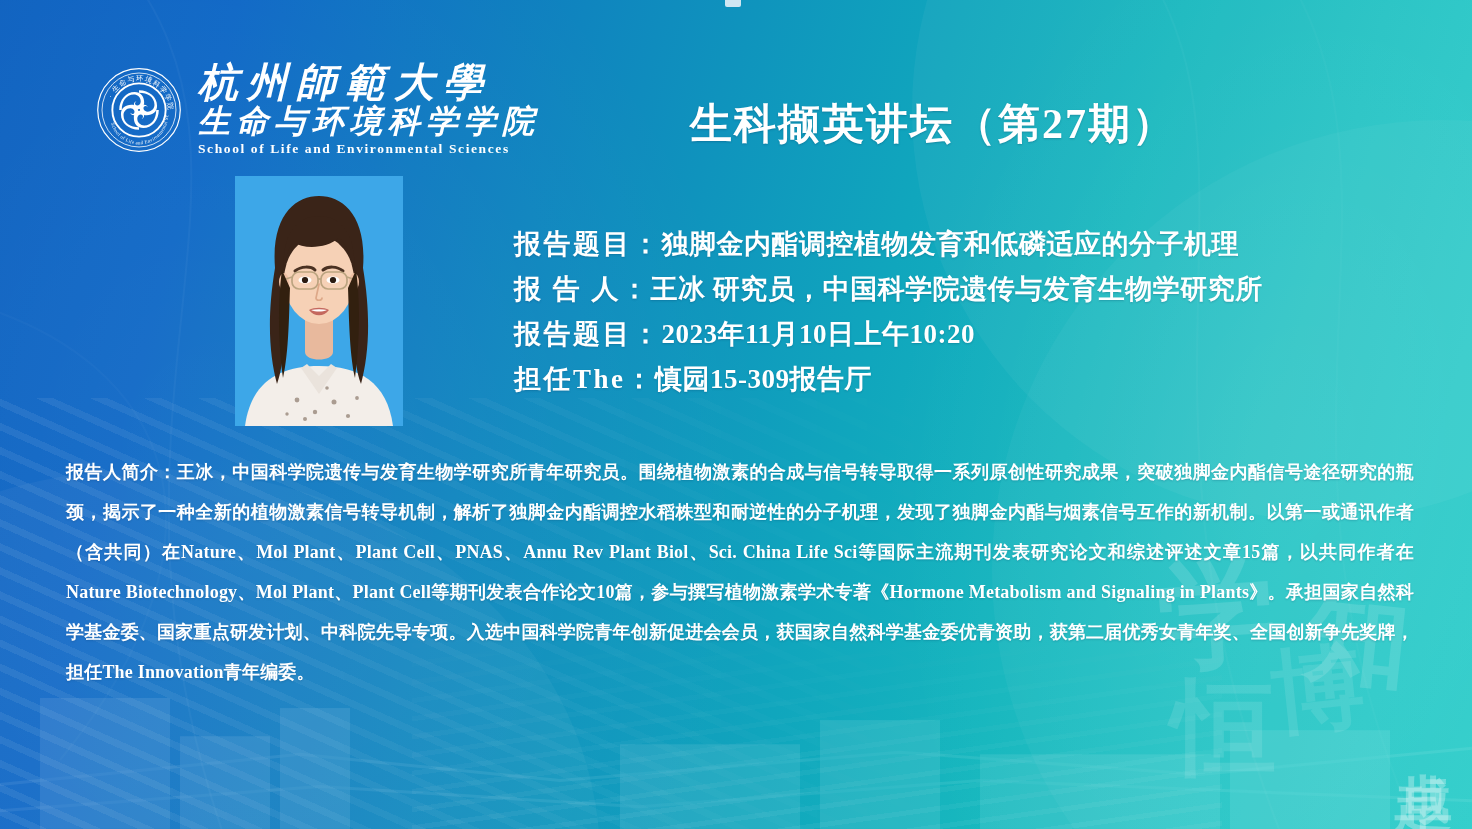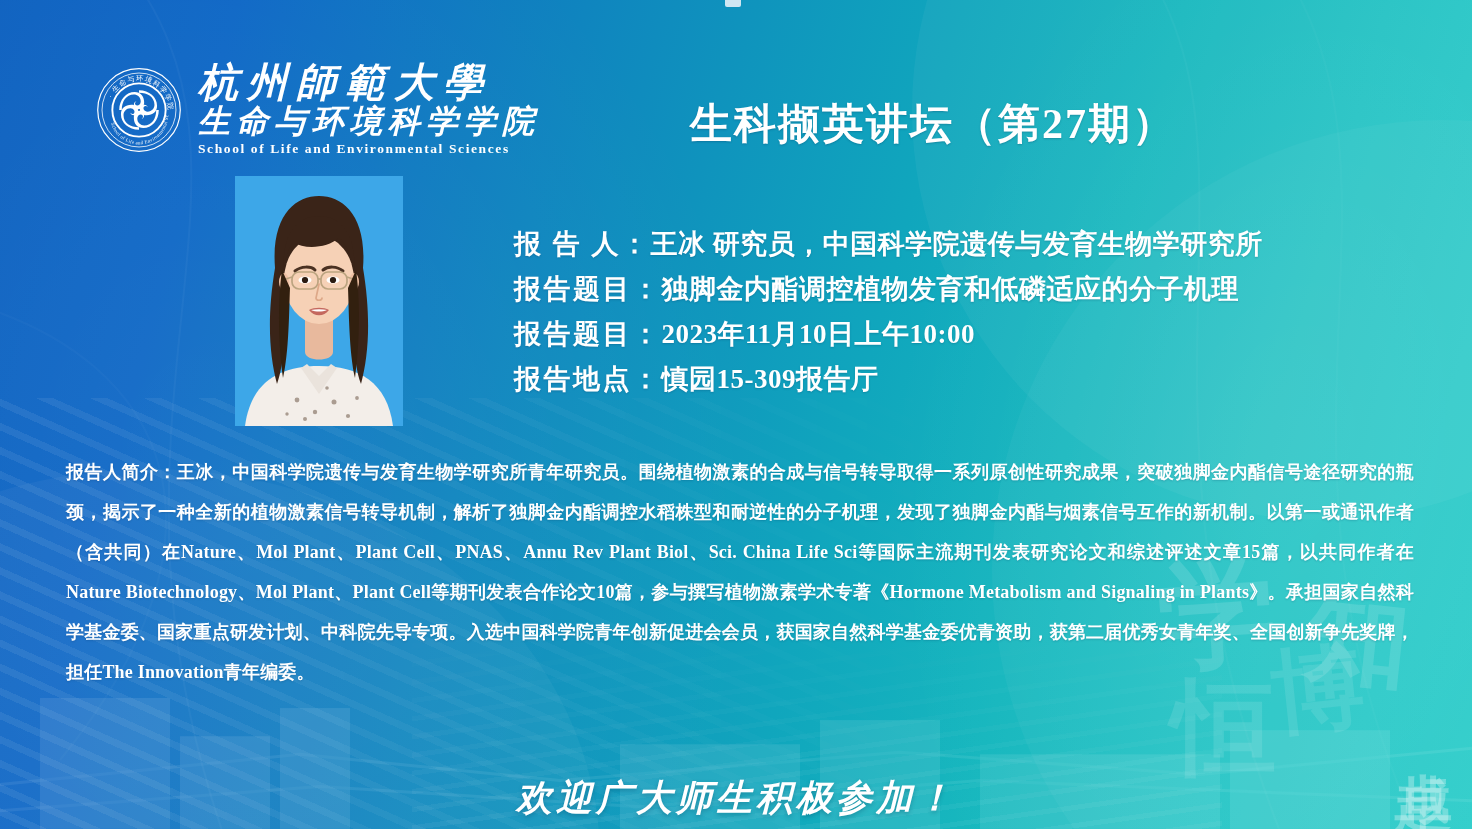--- a/index.html
+++ b/index.html
@@ -384,32 +384,31 @@
       <path d="M74 134 C 79 131, 89 131, 94 134 C 89 141, 79 141, 74 134 Z" fill="#c4685e"></path>
       <path d="M76 134 C 81 133, 87 133, 92 134 C 87 136, 81 136, 76 134 Z" fill="#ffffff"></path>
 
       <path d="M47 94 C 42 130, 44 172, 48 202 C 54 176, 54 136, 55 112 Z" fill="#32200f"></path>
       <path d="M121 94 C 126 130, 124 172, 120 202 C 114 176, 114 136, 113 112 Z" fill="#32200f"></path>
     </svg>
   </div>
 
   <div class="info-block">
     <div class="info-row">
+      <span class="info-label">报告题目：</span><span>独脚金内酯调控植物发育和低磷适应的分子机理</span>
+    </div>
+    <div class="info-row">
       <span class="info-label">报 告 人：</span><span>王冰 研究员，中国科学院遗传与发育生物学研究所</span>
     </div>
     <div class="info-row">
-      <span class="info-label">报告题目：</span><span>独脚金内酯调控植物发育和低磷适应的分子机理</span>
+      <span class="info-label">报告题目：</span><span>2023年11月10日上午10:20</span>
     </div>
     <div class="info-row">
-      <span class="info-label">报告题目：</span><span>2023年11月10日上午10:00</span>
-    </div>
-    <div class="info-row">
-      <span class="info-label">报告地点：</span><span>慎园15-309报告厅</span>
+      <span class="info-label">担任The：</span><span>慎园15-309报告厅</span>
     </div>
   </div>
 
   <div class="bio">
     <span>报告人简介：</span><span>王冰，中国科学院遗传与发育生物学研究所青年研究员。围绕植物激素的合成与信号转导取得一系列原创性研究成果，突破独脚金内酯信号途径研究的瓶颈，揭示了一种全新的植物激素信号转导机制，解析了独脚金内酯调控水稻株型和耐逆性的分子机理，发现了独脚金内酯与烟素信号互作的新机制。以第一或通讯作者（含共同）在Nature、Mol Plant、Plant Cell、PNAS、Annu Rev Plant Biol、Sci. China Life Sci等国际主流期刊发表研究论文和综述评述文章15篇，以共同作者在Nature Biotechnology、Mol Plant、Plant Cell等期刊发表合作论文10篇，参与撰写植物激素学术专著《Hormone Metabolism and Signaling in Plants》。承担国家自然科学基金委、国家重点研发计划、中科院先导专项。入选中国科学院青年创新促进会会员，获国家自然科学基金委优青资助，获第二届优秀女青年奖、全国创新争先奖牌，担任The Innovation青年编委。</span>
   </div>
 
-  <div class="welcome">欢迎广大师生积极参加！</div>
 
 </div>
 
 </body></html>

